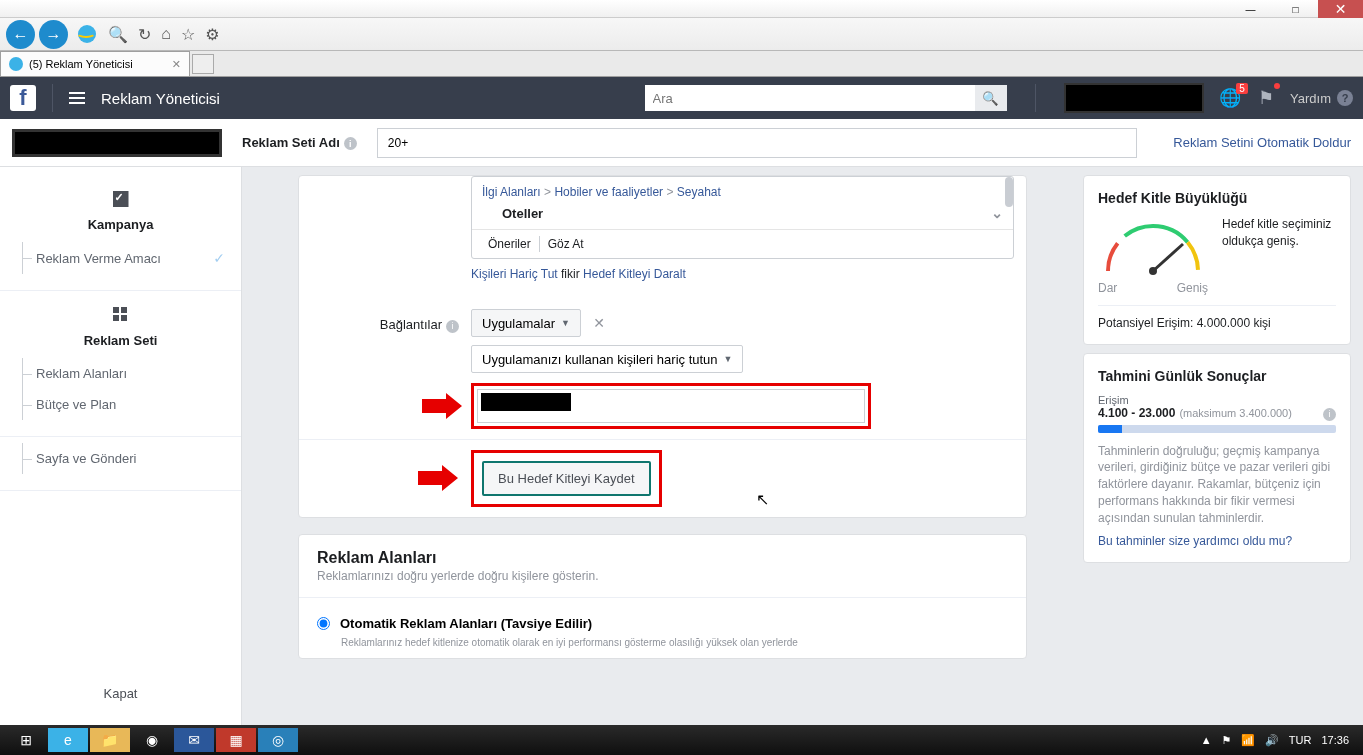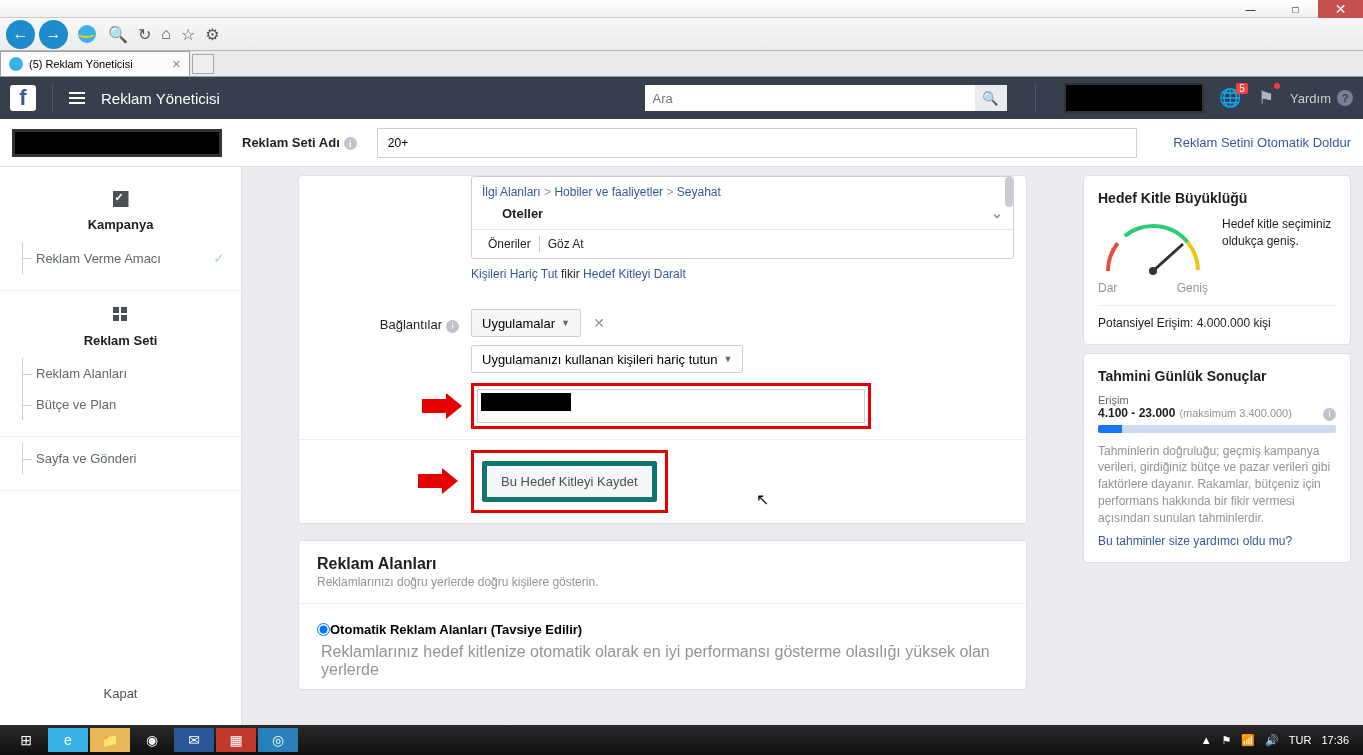--- a/index.html
+++ b/index.html
@@ -93,26 +93,26 @@
 .pill-select .caret{font-size:9px;color:#606770;}
 .pill-close{margin-left:8px;color:#90949c;cursor:pointer;font-size:14px;}
 .conn-row2{margin-top:8px;}
 
 .highlight{border:3px solid #e60000;padding:3px;position:relative;}
 .arrow{position:absolute;left:-52px;top:50%;transform:translateY(-50%);}
 .arrow svg{display:block;}
 .app-input{width:100%;height:24px;border:none;padding:0 6px;}
 .app-pill{display:inline-block;padding:1px 6px;background:#000;min-width:90px;height:18px;}
 
-.save-btn{border:5px solid #0f766e;background:#f5f6f7;padding:8px 14px;font-size:13px;color:#4b4f56;cursor:pointer;border-radius:2px;}
+.save-btn{border:2px solid #0f766e;background:#f5f6f7;padding:8px 14px;font-size:13px;color:#4b4f56;cursor:pointer;border-radius:2px;}
 
 .section-h{font-size:16px;font-weight:bold;color:#1c1e21;padding:14px 18px 2px;}
 .section-sub{font-size:12px;color:#90949c;padding:0 18px 14px;border-bottom:1px solid #eceff5;}
-.radio-row{padding:18px 18px 6px;font-size:13px;display:flex;align-items:center;}
-.radio-sub{font-size:16px;color:#90949c;padding:0 18px 10px 22px;}
+.radio-row{padding:18px 18px 6px;font-size:13px;display:flex;align-items:center;gap:10px;}
+.radio-sub{font-size:10px;color:#90949c;padding:0 18px 10px 42px;}
 
 .right-col{width:280px;padding:0 12px 0 0;}
 .right-card{background:#fff;border:1px solid #dddfe2;border-radius:4px;padding:14px;font-size:12px;color:#1c1e21;margin-top:8px;}
 .right-card h3{font-size:14px;margin-bottom:10px;}
 .gauge{display:flex;align-items:flex-start;gap:14px;}
 .gauge-svg{width:110px;}
 .gauge-labels{display:flex;justify-content:space-between;font-size:12px;color:#90949c;margin-top:2px;}
 .right-card hr{border:none;border-top:1px solid #eceff5;margin:10px 0;}
 .est-bar{height:8px;background:#cdd9ed;border-radius:2px;overflow:hidden;margin:4px 0 10px;}
 .est-fill{height:100%;width:10%;background:#1877f2;}

